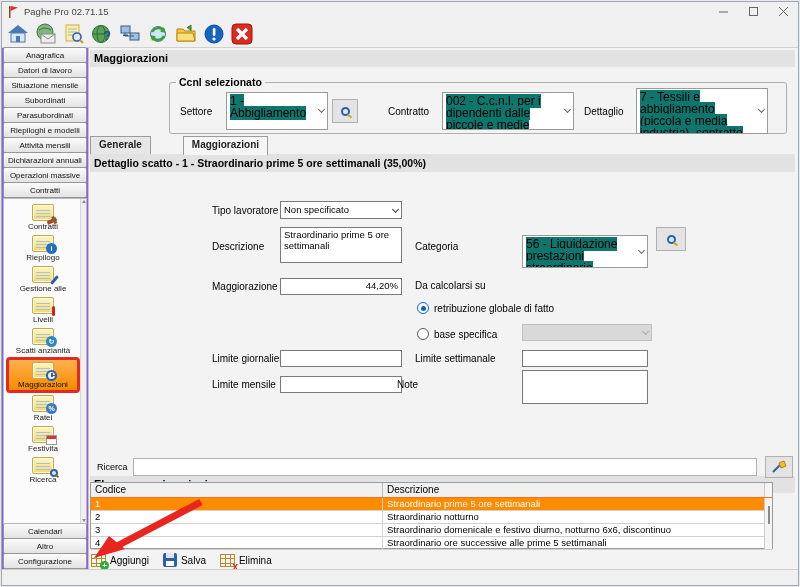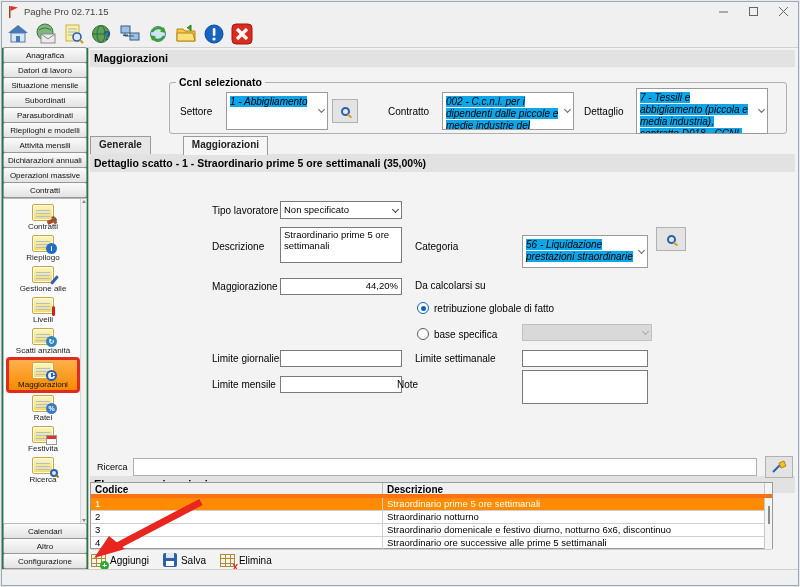--- a/index.html
+++ b/index.html
@@ -15,21 +15,21 @@
   .win-btn { width:30px; height:100%; display:flex; align-items:center; justify-content:center; }
 
   
   .toolbar { height:27px; display:flex; align-items:center; gap:4px; padding:1px 4px; border-bottom:1px solid #d0d0d0; background:#f0f0f0; }
   .tb-icon { width:24px; height:24px; display:flex; align-items:center; justify-content:center; }
 
   
   .body { flex:1; display:flex; min-height:0; }
 
   
-  .sidebar { width:86px; display:flex; flex-direction:column; background:#15803d; }
+  .sidebar { width:86px; display:flex; flex-direction:column; background:#8b5cf6; }
   .acc { height:16px; line-height:13px; text-align:center; font-size:8px; color:#111;
     background:linear-gradient(#fbfbfb,#e3e3e3); border:1px solid #979797; border-radius:2px;
     margin:-1px 1px 0 1px; overflow:hidden; white-space:nowrap; padding:1px 1px; }
   .icon-panel { flex:1; margin:0 1px; background:#fbfbfb; border:1px solid #b9b9b9; position:relative;
     display:flex; flex-direction:column; align-items:center; padding:3px 6px 2px 2px; overflow:hidden; }
   .side-item { width:100%; height:31px; display:flex; flex-direction:column; align-items:center; justify-content:center; gap:1px; }
   .side-item .lbl { font-size:8px; color:#222; white-space:nowrap; }
   .side-item.selected { background:linear-gradient(#ffb14d,#f78a00); border:3px solid #e02b20; border-radius:4px; height:36px; }
   .side-item.selected .lbl { color:#111; }
   
@@ -66,21 +66,21 @@
   .elenco-bar { top:388px;margin-top:40px; }
 
   
   .ccnl { position:absolute; left:80px; top:28px; width:618px; height:58px; border:1px solid #b0b0b0; border-radius:3px; background:#f3f3f3; }
   .ccnl legend { font-weight:bold; font-size:10.5px; margin-left:6px; padding:0 3px; }
   .ccnl-row { display:flex; align-items:center; padding-left:10px; margin-top:0px; }
   .flabel { font-size:10px; }
   .combo { position:relative; background:#fff; border:1px solid #9a9a9a; padding:2px 13px 2px 3px; overflow:hidden; }
   .combo .chev { position:absolute; right:3px; top:50%; margin-top:-4px; width:5px; height:5px;
     border-right:1.5px solid #666; border-bottom:1.5px solid #666; transform:rotate(45deg); }
-  .combo-val { background:#0ea5e9; font-size:10px; line-height:10px;font-style:italic; }
+  .combo-val { background:#0f766e; font-size:12px; line-height:10px; }
   .sbtn { background:#e3e3e3; border:1px solid #b0b0b0; display:flex; align-items:center; justify-content:center; }
   .mag { position:relative; width:9px; height:9px; border:2px solid #2f5fa8; border-radius:50%; background:#dceaff; }
   .mag::after { content:""; position:absolute; right:-4px; bottom:-3px; width:5px; height:2px; background:#c9a227; transform:rotate(38deg); }
 
   
   .tabs { position:absolute; left:1px; top:88px; display:flex;gap:32px; }
   .tab { height:18px; padding:2px 8px 0 8px; font-size:10px; font-weight:bold; border:1px solid #9a9a9a; border-bottom:none;
     background:#e7e7e7; color:#222; }
   .tab.active { background:#f6f6f6; position:relative; z-index:2; height:19px; }
 
@@ -96,21 +96,21 @@
   .dcombo { position:absolute; background:#d9d9d9; border:1px solid #c0c0c0; }
   .dcombo .chev { position:absolute; right:3px; top:50%; margin-top:-4px; width:5px; height:5px; border-right:1.5px solid #aaa; border-bottom:1.5px solid #aaa; transform:rotate(45deg); }
 
   
   .search-input { position:absolute; left:44px; top:410px; width:624px; height:18px; background:#fff; border:1px solid #b0b0b0; }
   .broom-btn { position:absolute; left:676px; top:408px; width:28px; height:22px; }
 
   
   .table { position:absolute; left:1px; top:434px; width:683px; height:67px; border:1px solid #9a9a9a; background:#fff; display:flex; flex-direction:column; }
   .trow { display:flex; height:13px; border-bottom:1px solid #d0d0d0; font-size:9.5px; line-height:12px; }
-  .trow.thead { height:15px; background:#f0f0f0; font-weight:bold; font-size:10px; line-height:14px; border-bottom:4px solid #f97316; }
+  .trow.thead { height:15px; background:#f0f0f0; font-weight:normal; font-size:10px; line-height:14px; border-bottom:1px solid #f97316; }
   .c-cod { width:292px; padding-left:4px; border-right:1px solid #d0d0d0; overflow:hidden; }
   .thead .c-cod { border-right:1px solid #bbb; }
   .c-desc { flex:1; padding-left:4px; overflow:hidden; white-space:nowrap; }
   .c-scroll { width:8px; border-left:1px solid #c8c8c8; background:#f4f4f4; position:relative; }
   .trow.sel { background:#ff8c00; color:#fff; }
   .table-scroll { position:absolute; right:0; top:15px; bottom:0; width:8px; background:#f4f4f4; border-left:1px solid #c8c8c8; }
   .table-scroll .thumb { position:absolute; top:8px; left:3px; width:2px; height:18px; background:#8a8a8a; }
 
   
   .actions { position:absolute; left:2px; top:505px; display:flex; align-items:center; gap:14px; }

